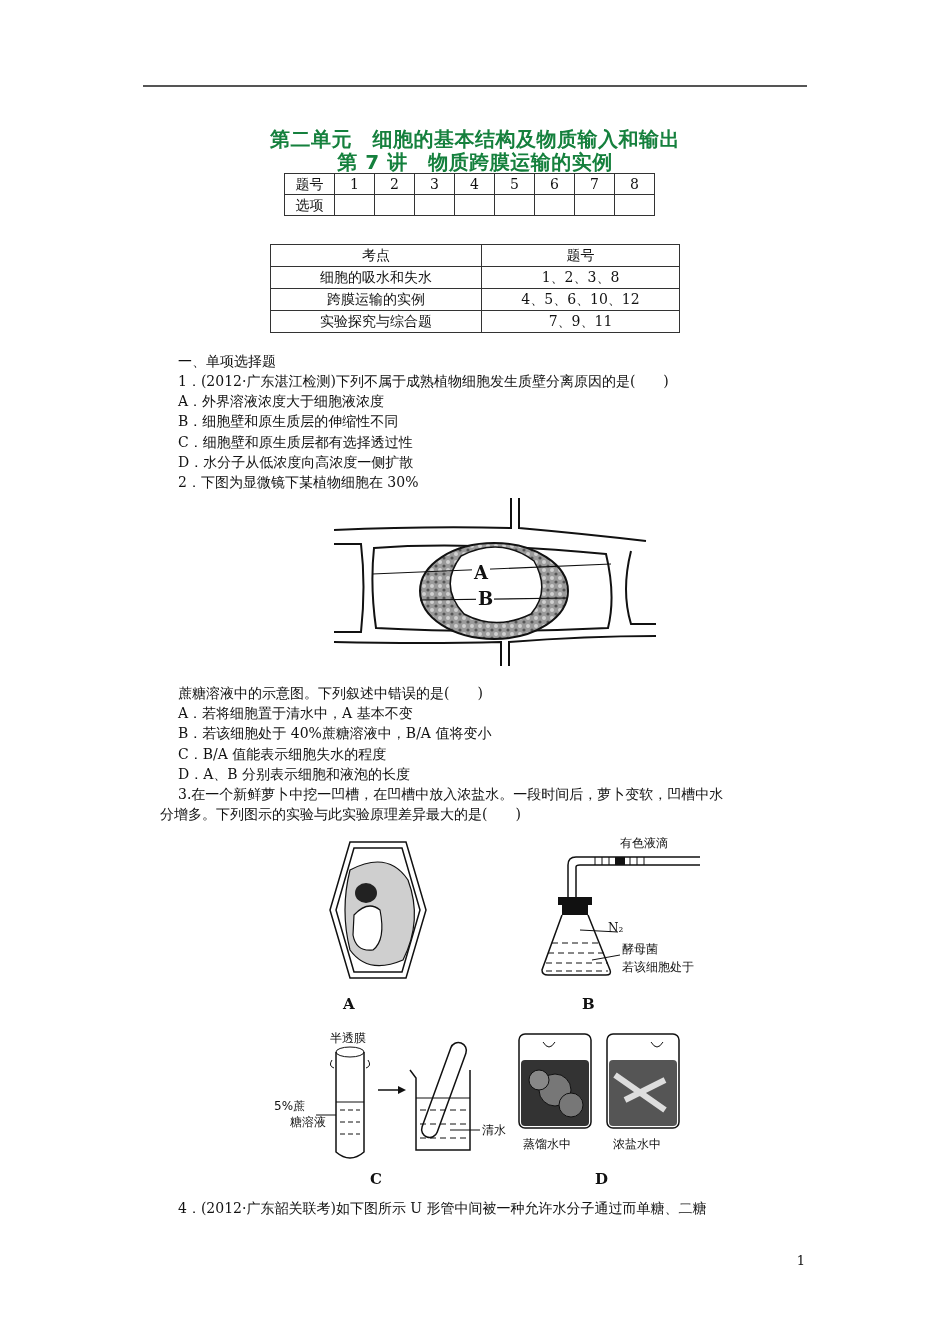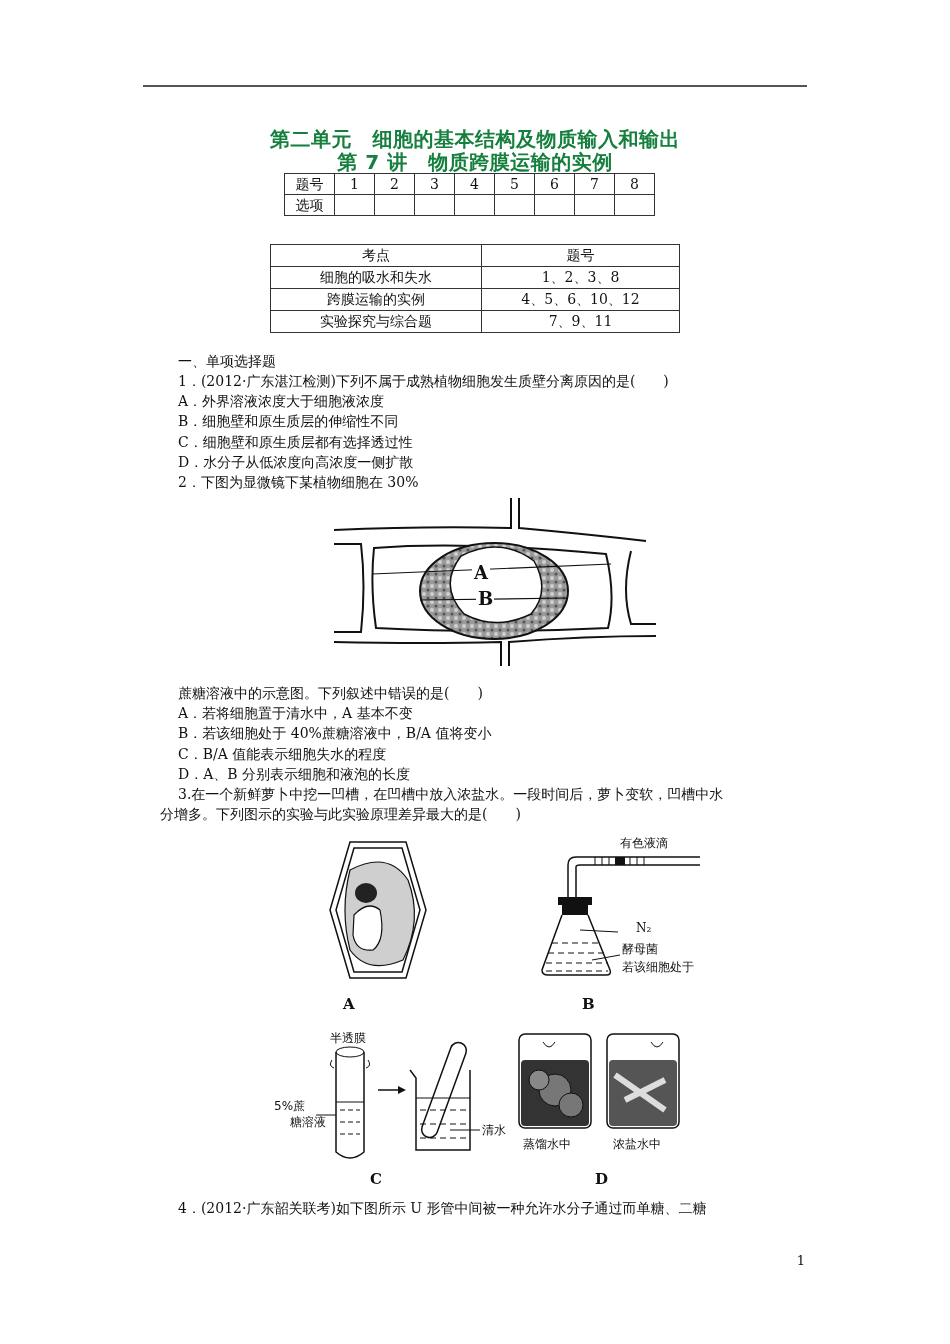--- a/index.html
+++ b/index.html
@@ -151,21 +151,21 @@
     <g stroke="#111" stroke-width="1.2" stroke-dasharray="6 4">
       <line x1="12" y1="108" x2="62" y2="108"></line>
       <line x1="8" y1="118" x2="66" y2="118"></line>
       <line x1="6" y1="128" x2="68" y2="128"></line>
       <line x1="6" y1="136" x2="68" y2="136"></line>
     </g>
     <line x1="40" y1="95" x2="78" y2="97" stroke="#111"></line>
     <line x1="52" y1="125" x2="80" y2="120" stroke="#111"></line>
   </svg>
   <span class="lbl" style="left:80px;top:0px;">有色液滴</span>
-  <span class="lbl" style="left:96px;top:86px;font-family:'DejaVu Serif',serif;">N₂</span>
+  <span class="lbl" style="left:68px;top:86px;font-family:'DejaVu Serif',serif;">N₂</span>
   <span class="lbl" style="left:82px;top:106px;">酵母菌</span>
   <span class="lbl" style="left:82px;top:124px;">若该细胞处于</span>
   <span class="cap" style="left:42px;top:160px;">B</span>
 </div>
 
 <div class="fig" style="left:270px;top:1030px;width:240px;height:165px;">
   <svg width="240" height="130" viewBox="0 0 240 130">
     <ellipse cx="80" cy="22" rx="14" ry="5" fill="#fff" stroke="#111"></ellipse>
     <path d="M66 22 L66 122 Q80 134 94 122 L94 22" fill="none" stroke="#111" stroke-width="1.5"></path>
     <path d="M62 30 Q58 36 64 38 M98 30 Q102 36 96 38" fill="none" stroke="#111"></path>

